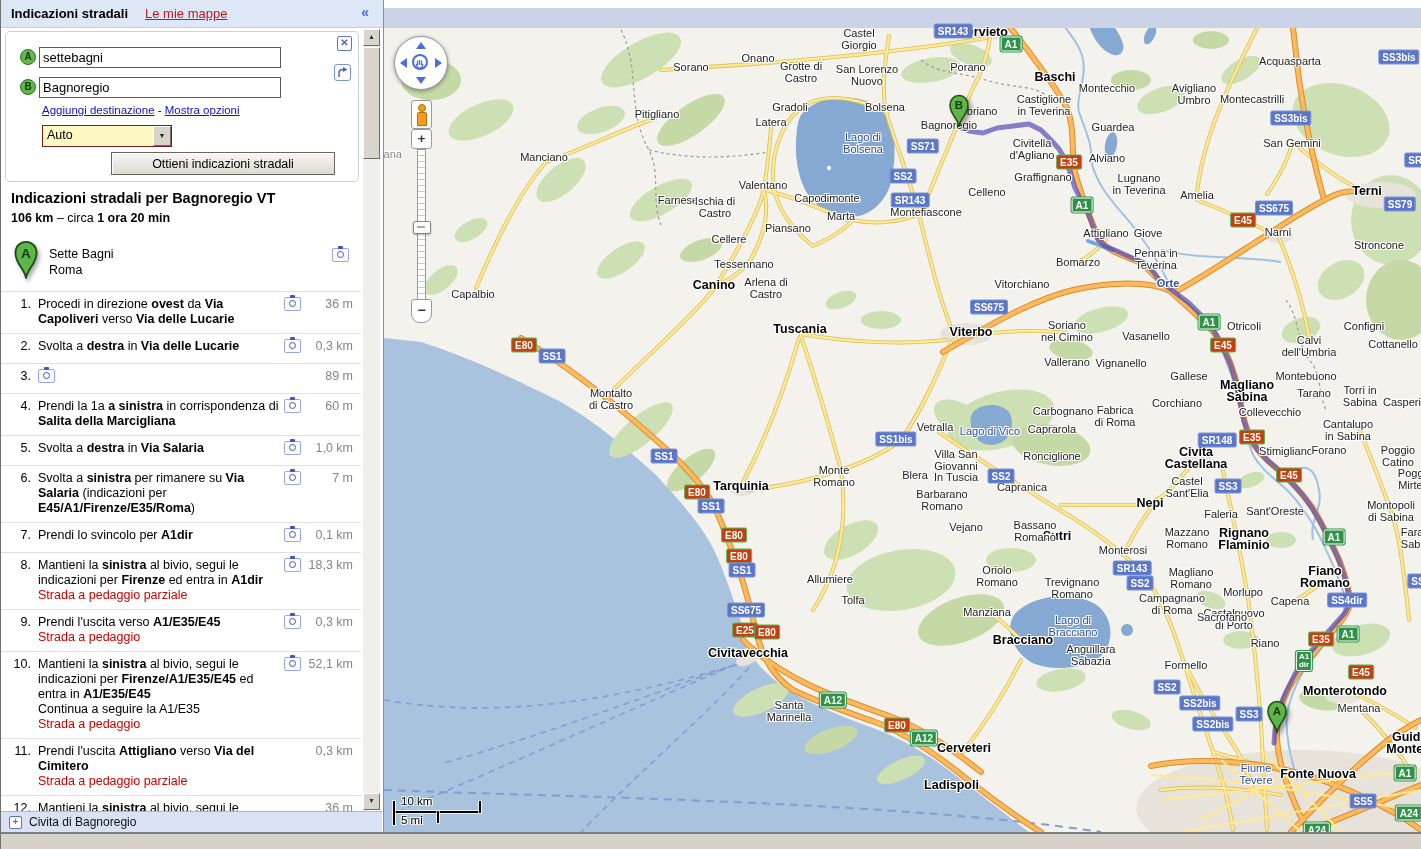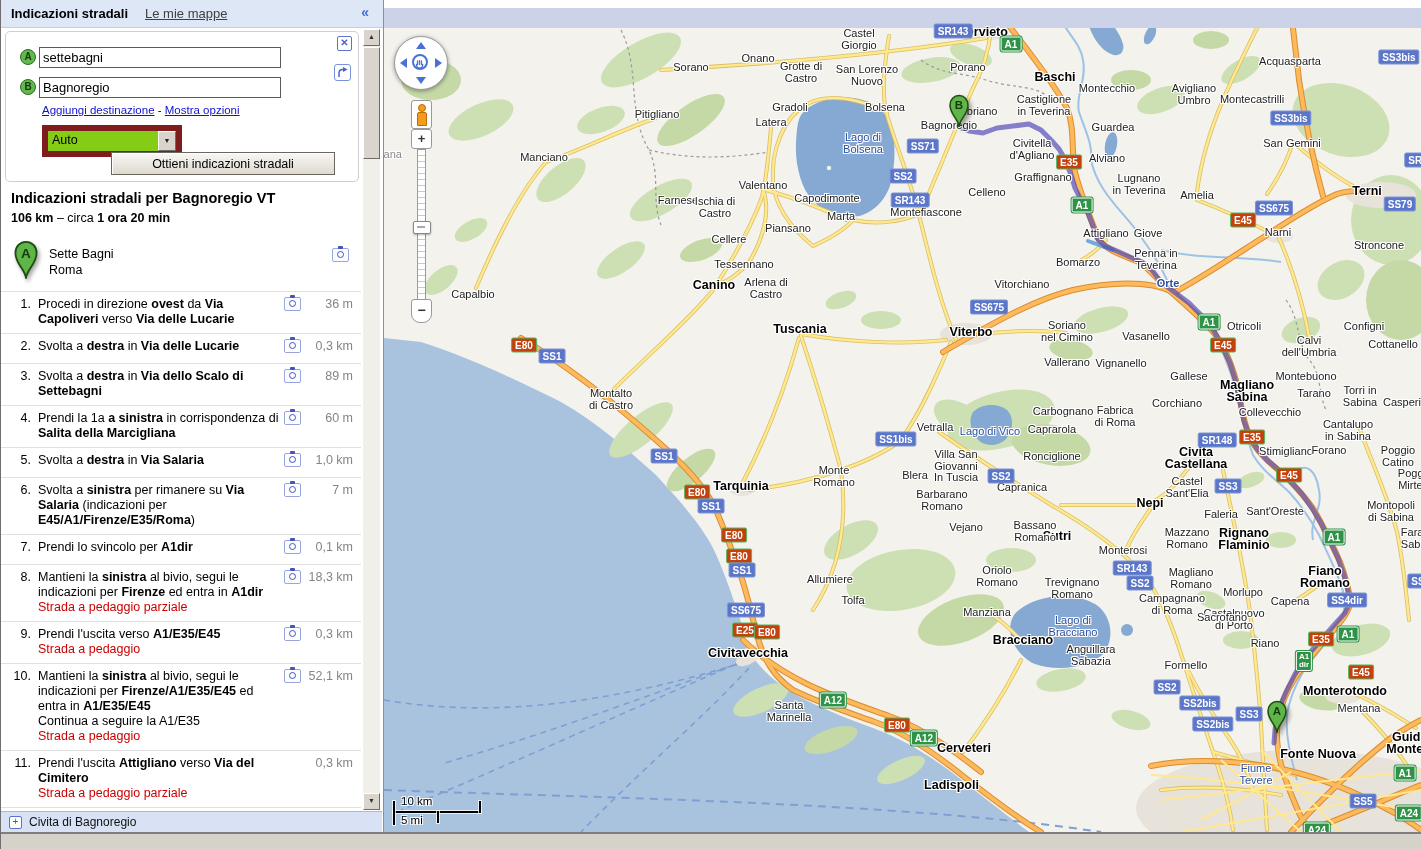--- a/index.html
+++ b/index.html
@@ -3,31 +3,31 @@
 <meta charset="utf-8">
 <style>
   html,body{margin:0;padding:0;background:#fff;}
   body{font-family:"Liberation Sans",sans-serif;}
   #page{position:relative;width:1421px;height:849px;overflow:hidden;background:#fff;border-left:1px solid #6f6f6f;}
 
   
   #panel{position:absolute;left:0;top:0;width:383px;height:832px;background:#fff;overflow:hidden;border-right:1px solid #8f8f8f;box-sizing:border-box;}
   #phead{position:absolute;left:0;top:0;right:0;height:27px;background:#dde7f6;border-bottom:1px solid #c3cfe6;}
   #phead .ttl{position:absolute;left:10px;top:6px;font-size:13px;font-weight:bold;color:#000;}
-  #phead .lnk{position:absolute;left:144px;top:6px;font-size:13px;color:#404040;text-decoration:underline;cursor:pointer;}
+  #phead .lnk{position:absolute;left:144px;top:6px;font-size:13px;color:#b91c1c;text-decoration:underline;cursor:pointer;}
   #phead .col{position:absolute;right:14px;top:4px;font-size:14px;font-weight:bold;color:#4a6cd4;cursor:pointer;}
 
   #card{position:absolute;left:4px;top:31px;width:352px;height:149px;border:1px solid #cfcfcf;border-radius:5px;background:#fff;}
   .gcirc{position:absolute;width:14px;height:14px;border-radius:50%;background:#63b84d;border:1px solid #2d6e22;color:#16380d;font-size:10px;font-weight:bold;text-align:center;line-height:14px;}
   .finput{position:absolute;left:33px;width:234px;height:17px;border:1px solid #5a5a5a;font-size:13px;font-family:"Liberation Sans",sans-serif;padding:1px 3px;color:#000;}
   #closeico{position:absolute;right:6px;top:4px;width:13px;height:13px;border:1px solid #5b76c8;color:#4a63c8;font-size:10px;font-weight:bold;line-height:12px;text-align:center;border-radius:2px;cursor:pointer;background:#fff;}
   #swapico{position:absolute;right:7px;top:32px;width:15px;height:15px;border:1px solid #7a93d8;border-radius:3px;background:#fff;cursor:pointer;}
   #linksrow{position:absolute;left:36px;top:72px;font-size:11.5px;}
   #linksrow a{color:#1111cc;text-decoration:underline;cursor:pointer;}
-  #modesel{position:absolute;left:36px;top:93px;width:128px;height:20px;border:6px solid #7f1d1d;background:#84cc16;font-size:12.5px;cursor:pointer;}
+  #modesel{position:absolute;left:36px;top:93px;width:128px;height:20px;border:1px solid #7f1d1d;background:#fef9c3;font-size:12.5px;cursor:pointer;}
   #modesel .mval{position:absolute;left:4px;top:2px;}
   #modesel .marr{position:absolute;right:0;top:0;width:16px;height:18px;background:#d8d4cc;border:1px solid;border-color:#fff #6e6a64 #6e6a64 #fff;font-size:7px;text-align:center;line-height:18px;color:#222;}
   #gobtn{position:absolute;left:105px;top:120px;width:224px;height:23px;background:linear-gradient(#f8f7f4,#dedacf);border:1px solid #6a665f;box-shadow:inset 1px 1px 0 #fff;font-size:12.5px;font-family:"Liberation Sans",sans-serif;cursor:pointer;}
 
   #sumttl{position:absolute;left:10px;top:190px;font-size:14.5px;font-weight:bold;color:#000;}
   #sumsub{position:absolute;left:10px;top:211px;font-size:12.5px;color:#000;}
 
   #startrow{position:absolute;left:0;top:238px;width:360px;height:52px;}
   #startrow .spin{position:absolute;left:12px;top:2px;filter:drop-shadow(2px 3px 2px rgba(0,0,0,0.35));}
   #startrow .snm{position:absolute;left:48px;top:8px;font-size:12.5px;line-height:16px;}
@@ -185,23 +185,20 @@
         <div class="step">
           <div class="sn">2.</div>
           <div class="stext">
             <div><span>Svolta a </span><b>destra</b><span> in </span><b>Via delle Lucarie</b></div>
           </div>
           <div class="scam"><span class="cam"></span></div>
           <div class="sdist">0,3 km</div>
         </div>
         <div class="step">
           <div class="sn">3.</div>
-          <div class="stext">
-            <div><span>Svolta a </span><b>destra</b><span> in </span><b>Via dello Scalo di Settebagni</b></div>
-          </div>
           <div class="scam"><span class="cam"></span></div>
           <div class="sdist">89 m</div>
         </div>
         <div class="step">
           <div class="sn">4.</div>
           <div class="stext">
             <div><span>Prendi la 1a </span><b>a sinistra</b><span> in corrispondenza di </span><b>Salita della Marcigliana</b></div>
           </div>
           <div class="scam"><span class="cam"></span></div>
           <div class="sdist">60 m</div>
@@ -646,21 +643,21 @@
 Romano</span>
         <span class="lbl" style="left: 906px; top: 602px;">Capena</span>
         <span class="lbl" style="left: 859px; top: 593px;">Morlupo</span>
         <span class="lbl" style="left: 850px; top: 619px;">Castelnuovo
 di Porto</span>
         <span class="lbl" style="left: 838px; top: 618px;">Sacrofano</span>
         <span class="lbl" style="left: 881px; top: 644px;">Riano</span>
         <span class="lbl" style="left: 802px; top: 666px;">Formello</span>
         <span class="lbl b" style="left: 961px; top: 692px;">Monterotondo</span>
         <span class="lbl" style="left: 975px; top: 709px;">Mentana</span>
-        <span class="lbl b" style="left: 934px; top: 755px;">Fonte Nuova</span>
+        <span class="lbl b" style="left: 934px; top: 775px;">Fonte Nuova</span>
         <span class="lbl w" style="left: 872px; top: 774px;">Fiume
 Tevere</span>
         <span class="lbl b" style="left: 1035px; top: 743px;">Guidonia
 Montecelio</span>
         <span class="lbl" style="left: 405px; top: 711px;">Santa
 Marinella</span>
         <span class="lbl b" style="left: 364px; top: 654px;">Civitavecchia</span>
         <span class="lbl b" style="left: 580px; top: 749px;">Cerveteri</span>
         <span class="lbl b" style="left: 562px; top: 786px; padding-left: 11px;">Ladispoli</span>
         <span class="lbl g" style="left: 6px; top: 155px;">cana</span>

